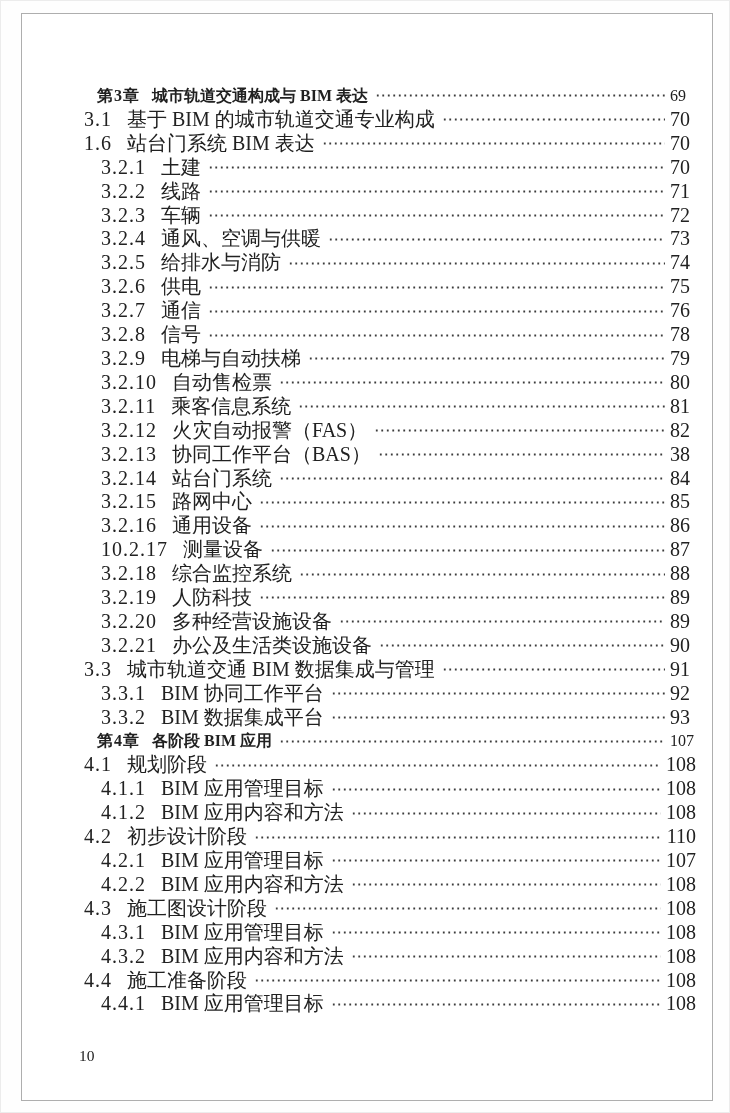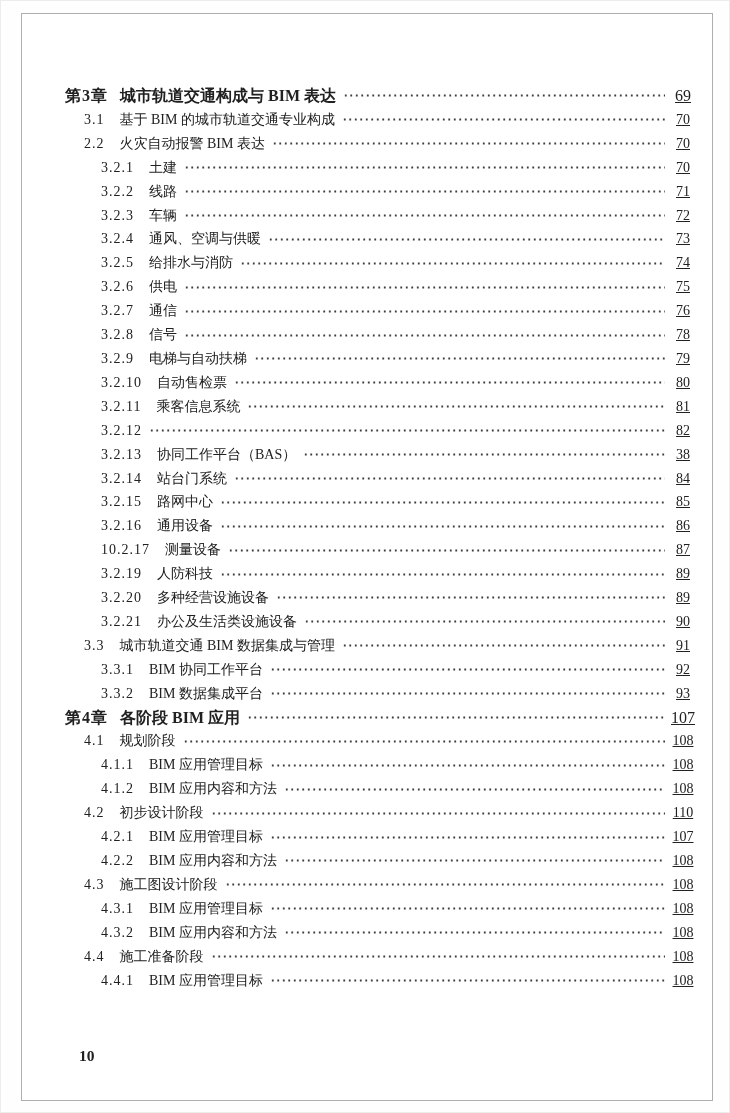--- a/index.html
+++ b/index.html
@@ -24,52 +24,50 @@
   }
   .content {
     position: absolute;
     left: 65px; top: 84px; right: 34px;
   }
   .toc-list { width: 100%; }
   .toc-row {
     display: flex;
     align-items: baseline;
     line-height: 23.9px;
-    font-size: 14px;
+    font-size: 20px;
     white-space: nowrap;
   }
   .toc-row .num { flex: 0 0 auto; letter-spacing: 1px; }
   .toc-row .title { flex: 0 0 auto; margin-left: 15px; text-align: right; }
   .toc-row .leader {
     flex: 1 1 auto;
     align-self: center;
     height: 5px;
     margin: 0 5px 0 7px;
     background-image: radial-gradient(circle, #3c3c3c 1px, transparent 1.2px);
     background-size: 5.5px 5px;
     background-repeat: repeat-x;
     background-position: left center;
   }
   .toc-row .pageno {
     flex: 0 0 auto;
     min-width: 26px;
-    text-align: center;
-    text-decoration: underline;
+    text-align: left;
   }
   .level-chapter { padding-left: 0; font-size: 16px; }
-  .level-chapter .num, .level-chapter .title { font-weight: 700; }
+  .level-chapter .num, .level-chapter .title { font-weight: 700; margin-left: 32px; }
   .level-chapter .title { margin-left: 12px; }
   .level-section { padding-left: 19px; }
   .level-subsection { padding-left: 36px; }
   .footer {
     position: absolute;
     left: 65px; bottom: 48px;
     font-size: 15.5px;
     padding-left: 14px;
-    font-weight: bold;
   }
 </style>
 </head>
 <body>
 
 <div class="scan-page">
   <div class="page-frame"></div>
 
   <div class="content">
     <div class="toc-list">
@@ -79,22 +77,22 @@
     <span class="leader"></span>
     <span class="pageno">69</span>
   </div>
         <div class="toc-row level-section">
     <span class="num">3.1</span>
     <span class="title">基于 BIM 的城市轨道交通专业构成</span>
     <span class="leader"></span>
     <span class="pageno">70</span>
   </div>
         <div class="toc-row level-section">
-    <span class="num">2.2</span>
-    <span class="title">火灾自动报警 BIM 表达</span>
+    <span class="num">1.6</span>
+    <span class="title">站台门系统 BIM 表达</span>
     <span class="leader"></span>
     <span class="pageno">70</span>
   </div>
         <div class="toc-row level-subsection">
     <span class="num">3.2.1</span>
     <span class="title">土建</span>
     <span class="leader"></span>
     <span class="pageno">70</span>
   </div>
         <div class="toc-row level-subsection">
@@ -152,20 +150,21 @@
     <span class="pageno">80</span>
   </div>
         <div class="toc-row level-subsection">
     <span class="num">3.2.11</span>
     <span class="title">乘客信息系统</span>
     <span class="leader"></span>
     <span class="pageno">81</span>
   </div>
         <div class="toc-row level-subsection">
     <span class="num">3.2.12</span>
+    <span class="title">火灾自动报警（FAS）</span>
     <span class="leader"></span>
     <span class="pageno">82</span>
   </div>
         <div class="toc-row level-subsection">
     <span class="num">3.2.13</span>
     <span class="title">协同工作平台（BAS）</span>
     <span class="leader"></span>
     <span class="pageno">38</span>
   </div>
         <div class="toc-row level-subsection">
@@ -184,20 +183,26 @@
     <span class="num">3.2.16</span>
     <span class="title">通用设备</span>
     <span class="leader"></span>
     <span class="pageno">86</span>
   </div>
         <div class="toc-row level-subsection">
     <span class="num">10.2.17</span>
     <span class="title">测量设备</span>
     <span class="leader"></span>
     <span class="pageno">87</span>
+  </div>
+        <div class="toc-row level-subsection">
+    <span class="num">3.2.18</span>
+    <span class="title">综合监控系统</span>
+    <span class="leader"></span>
+    <span class="pageno">88</span>
   </div>
         <div class="toc-row level-subsection">
     <span class="num">3.2.19</span>
     <span class="title">人防科技</span>
     <span class="leader"></span>
     <span class="pageno">89</span>
   </div>
         <div class="toc-row level-subsection">
     <span class="num">3.2.20</span>
     <span class="title">多种经营设施设备</span>

